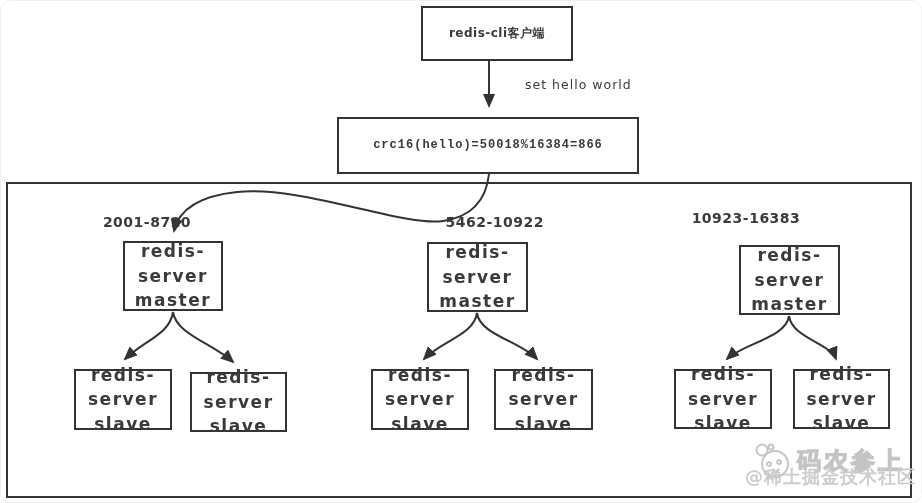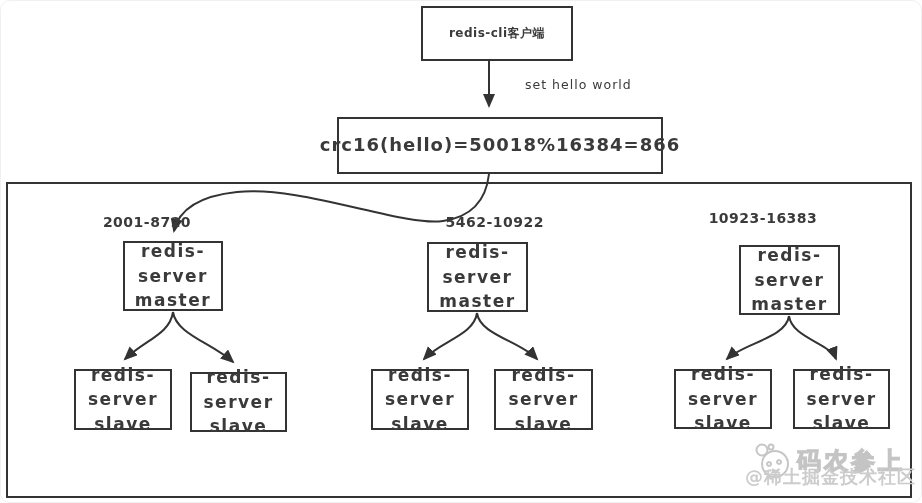--- a/index.html
+++ b/index.html
@@ -24,35 +24,35 @@
     text-align: center;
     font-weight: bold;
     color: #3a3a3a;
     white-space: pre-line;
     line-height: 1.45;
     letter-spacing: 1.5px;
     font-size: 17px;
     z-index: 2;
   }
   .node.client   { left: 420px; top: 5px;   width: 152px; height: 55px; font-size: 12px; letter-spacing: 0.5px; }
-  .node.hash     { left: 336px; top: 116px; width: 326px; height: 57px; font-size: 18px; letter-spacing: 1px; z-index: 3; }
+  .node.hash     { left: 336px; top: 116px; width: 302px; height: 57px; font-size: 12px; letter-spacing: 1px; z-index: 3; font-family: Liberation Mono, monospace; }
 
   .container-box {
     position: absolute; left: 5px; top: 181px; width: 906px; height: 316px;
     border: 2px solid #333333; background: transparent; z-index: 1;
   }
 
   .range-label {
     position: absolute; width: 120px; text-align: center;
     font-weight: bold; font-size: 14px; color: #3a3a3a; letter-spacing: 0.5px;
     z-index: 2;
   }
   .range-0 { left: 86px;  top: 213px; }
   .range-1 { left: 423px; top: 213px; text-align: right; }
-  .range-2 { left: 702px; top: 209px; }
+  .range-2 { left: 685px; top: 209px; }
 
   .master-0 { left: 122px; top: 240px; width: 100px; height: 70px; }
   .master-1 { left: 426px; top: 241px; width: 101px; height: 70px; }
   .master-2 { left: 738px; top: 244px; width: 101px; height: 70px; }
 
   .slave-0-0 { left: 73px;  top: 368px; width: 98px; height: 61px; }
   .slave-0-1 { left: 189px; top: 371px; width: 97px; height: 60px; }
   .slave-1-0 { left: 370px; top: 368px; width: 98px; height: 61px; }
   .slave-1-1 { left: 493px; top: 368px; width: 99px; height: 61px; }
   .slave-2-0 { left: 673px; top: 368px; width: 98px; height: 60px; }

